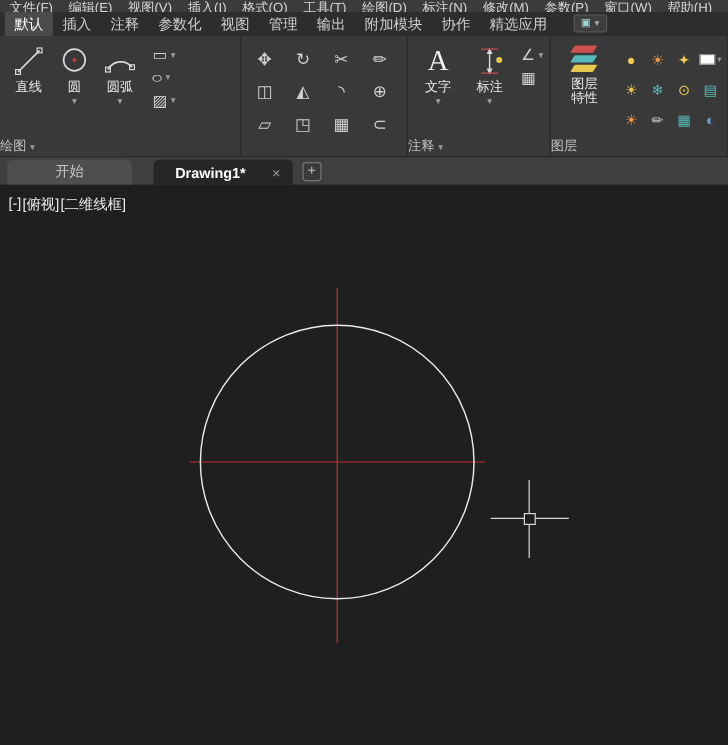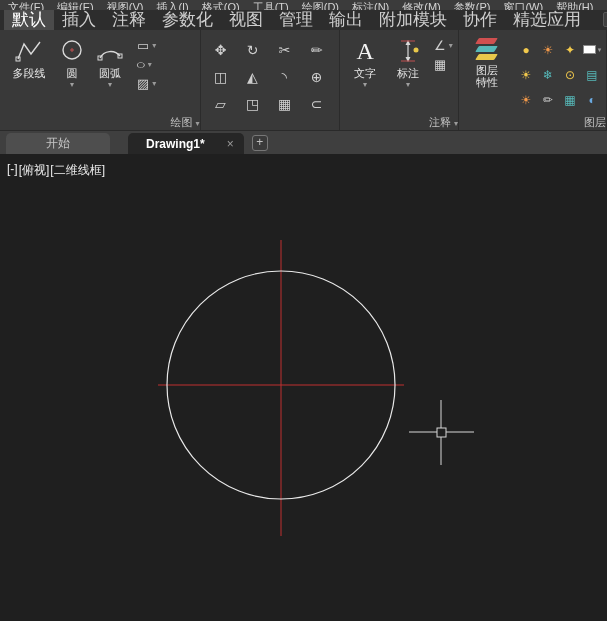--- a/index.html
+++ b/index.html
@@ -5,31 +5,31 @@
   * { box-sizing: border-box; margin: 0; padding: 0; }
   html,body { width:607px; height:621px; overflow:hidden; }
   body { background:#1f1f1f; font-family:"Liberation Sans","DejaVu Sans",sans-serif; }
 
   
   .menubar { height:10px; background:#3b3b3b; display:flex; gap:13px; padding:0 8px; overflow:hidden; }
   .menubar span { font-size:11px; line-height:15px; color:#d5d5d5; white-space:nowrap; }
 
   
   .ribbon-tabs { height:20px; background:#2d2d2d; display:flex; align-items:stretch; padding-left:4px; }
-  .rtab { font-size:17px; color:#cfcfcf; padding:0 8px; line-height:20px; white-space:nowrap; cursor:default; }
+  .rtab { font-size:12px; color:#cfcfcf; padding:0 8px; line-height:20px; white-space:nowrap; cursor:default; }
   .rtab.active { background:#4b4b4b; color:#ffffff; }
   .ribbon-toggle { margin-left:14px; margin-top:2px; height:15px; background:#3e3e3e; border:1px solid #585858;
     border-radius:2px; color:#9fd4d4; font-size:9px; padding:0 5px; display:flex; align-items:center; gap:3px; }
   .ribbon-toggle .dd { color:#aaa; font-size:8px; }
 
   
   .ribbon { height:100px; background:#393939; display:flex; }
   .panel { display:flex; flex-direction:column; border-right:1px solid #2b2b2b; }
   .panel-body { flex:1; display:flex; padding:3px 3px 0 4px; }
-  .panel-footer { height:15px; font-size:11px; color:#c2c2c2; text-align:right; line-height:14px; }
+  .panel-footer { height:15px; font-size:11px; color:#c2c2c2; text-align:left; line-height:14px; }
   .panel-footer .dd { font-size:8px; color:#9a9a9a; }
 
   .big-tool { display:flex; flex-direction:column; align-items:center; padding-top:2px; }
   .big-tool .icn { height:32px; display:flex; align-items:center; justify-content:center; }
   .big-tool .lbl { font-size:11px; color:#e8e8e8; line-height:13px; white-space:nowrap; }
   .big-tool .dd { font-size:8px; color:#9f9f9f; line-height:9px; }
 
   .mini-col { display:flex; flex-direction:column; gap:6px; margin-left:7px; padding-top:6px; }
   .mini { display:flex; align-items:center; gap:3px; }
   .mini .g { font-size:13px; line-height:13px; color:#cfcfcf; }
@@ -108,28 +108,29 @@
   <span class="ribbon-toggle">
     <span>▣</span>
     <span class="dd">▾</span>
   </span>
 </div>
 
 <div class="ribbon">
 
   <div class="panel" style="width:204px;">
     <div class="panel-body">
-      <div class="big-tool" style="width:50px;">
-        <span class="icn">
-          <svg width="28" height="28" viewBox="0 0 28 28">
-            <polyline points="3,22 9,7 16,17 25,5" fill="none" stroke="#d9d9d9" stroke-width="1.4"></polyline>
-            <rect x="1" y="20" width="4" height="4" fill="none" stroke="#d9d9d9"></rect>
-          </svg>
-        </span>
-        <span class="lbl">多段线</span>
+      <div class="big-tool" style="width:40px;">
+        <span class="icn">
+          <svg width="28" height="28" viewBox="0 0 28 28">
+            <line x1="5" y1="23" x2="23" y2="5" stroke="#d9d9d9" stroke-width="1.4"></line>
+            <rect x="3" y="21" width="4" height="4" fill="none" stroke="#d9d9d9"></rect>
+            <rect x="21" y="3" width="4" height="4" fill="none" stroke="#d9d9d9"></rect>
+          </svg>
+        </span>
+        <span class="lbl">直线</span>
       </div>
       <div class="big-tool" style="width:36px;">
         <span class="icn">
           <svg width="28" height="28" viewBox="0 0 28 28">
             <circle cx="14" cy="13" r="9" fill="none" stroke="#d9d9d9" stroke-width="1.4"></circle>
             <line x1="12" y1="13" x2="16" y2="13" stroke="#c05050"></line>
             <line x1="14" y1="11" x2="14" y2="15" stroke="#c05050"></line>
           </svg>
         </span>
         <span class="lbl">圆</span>

